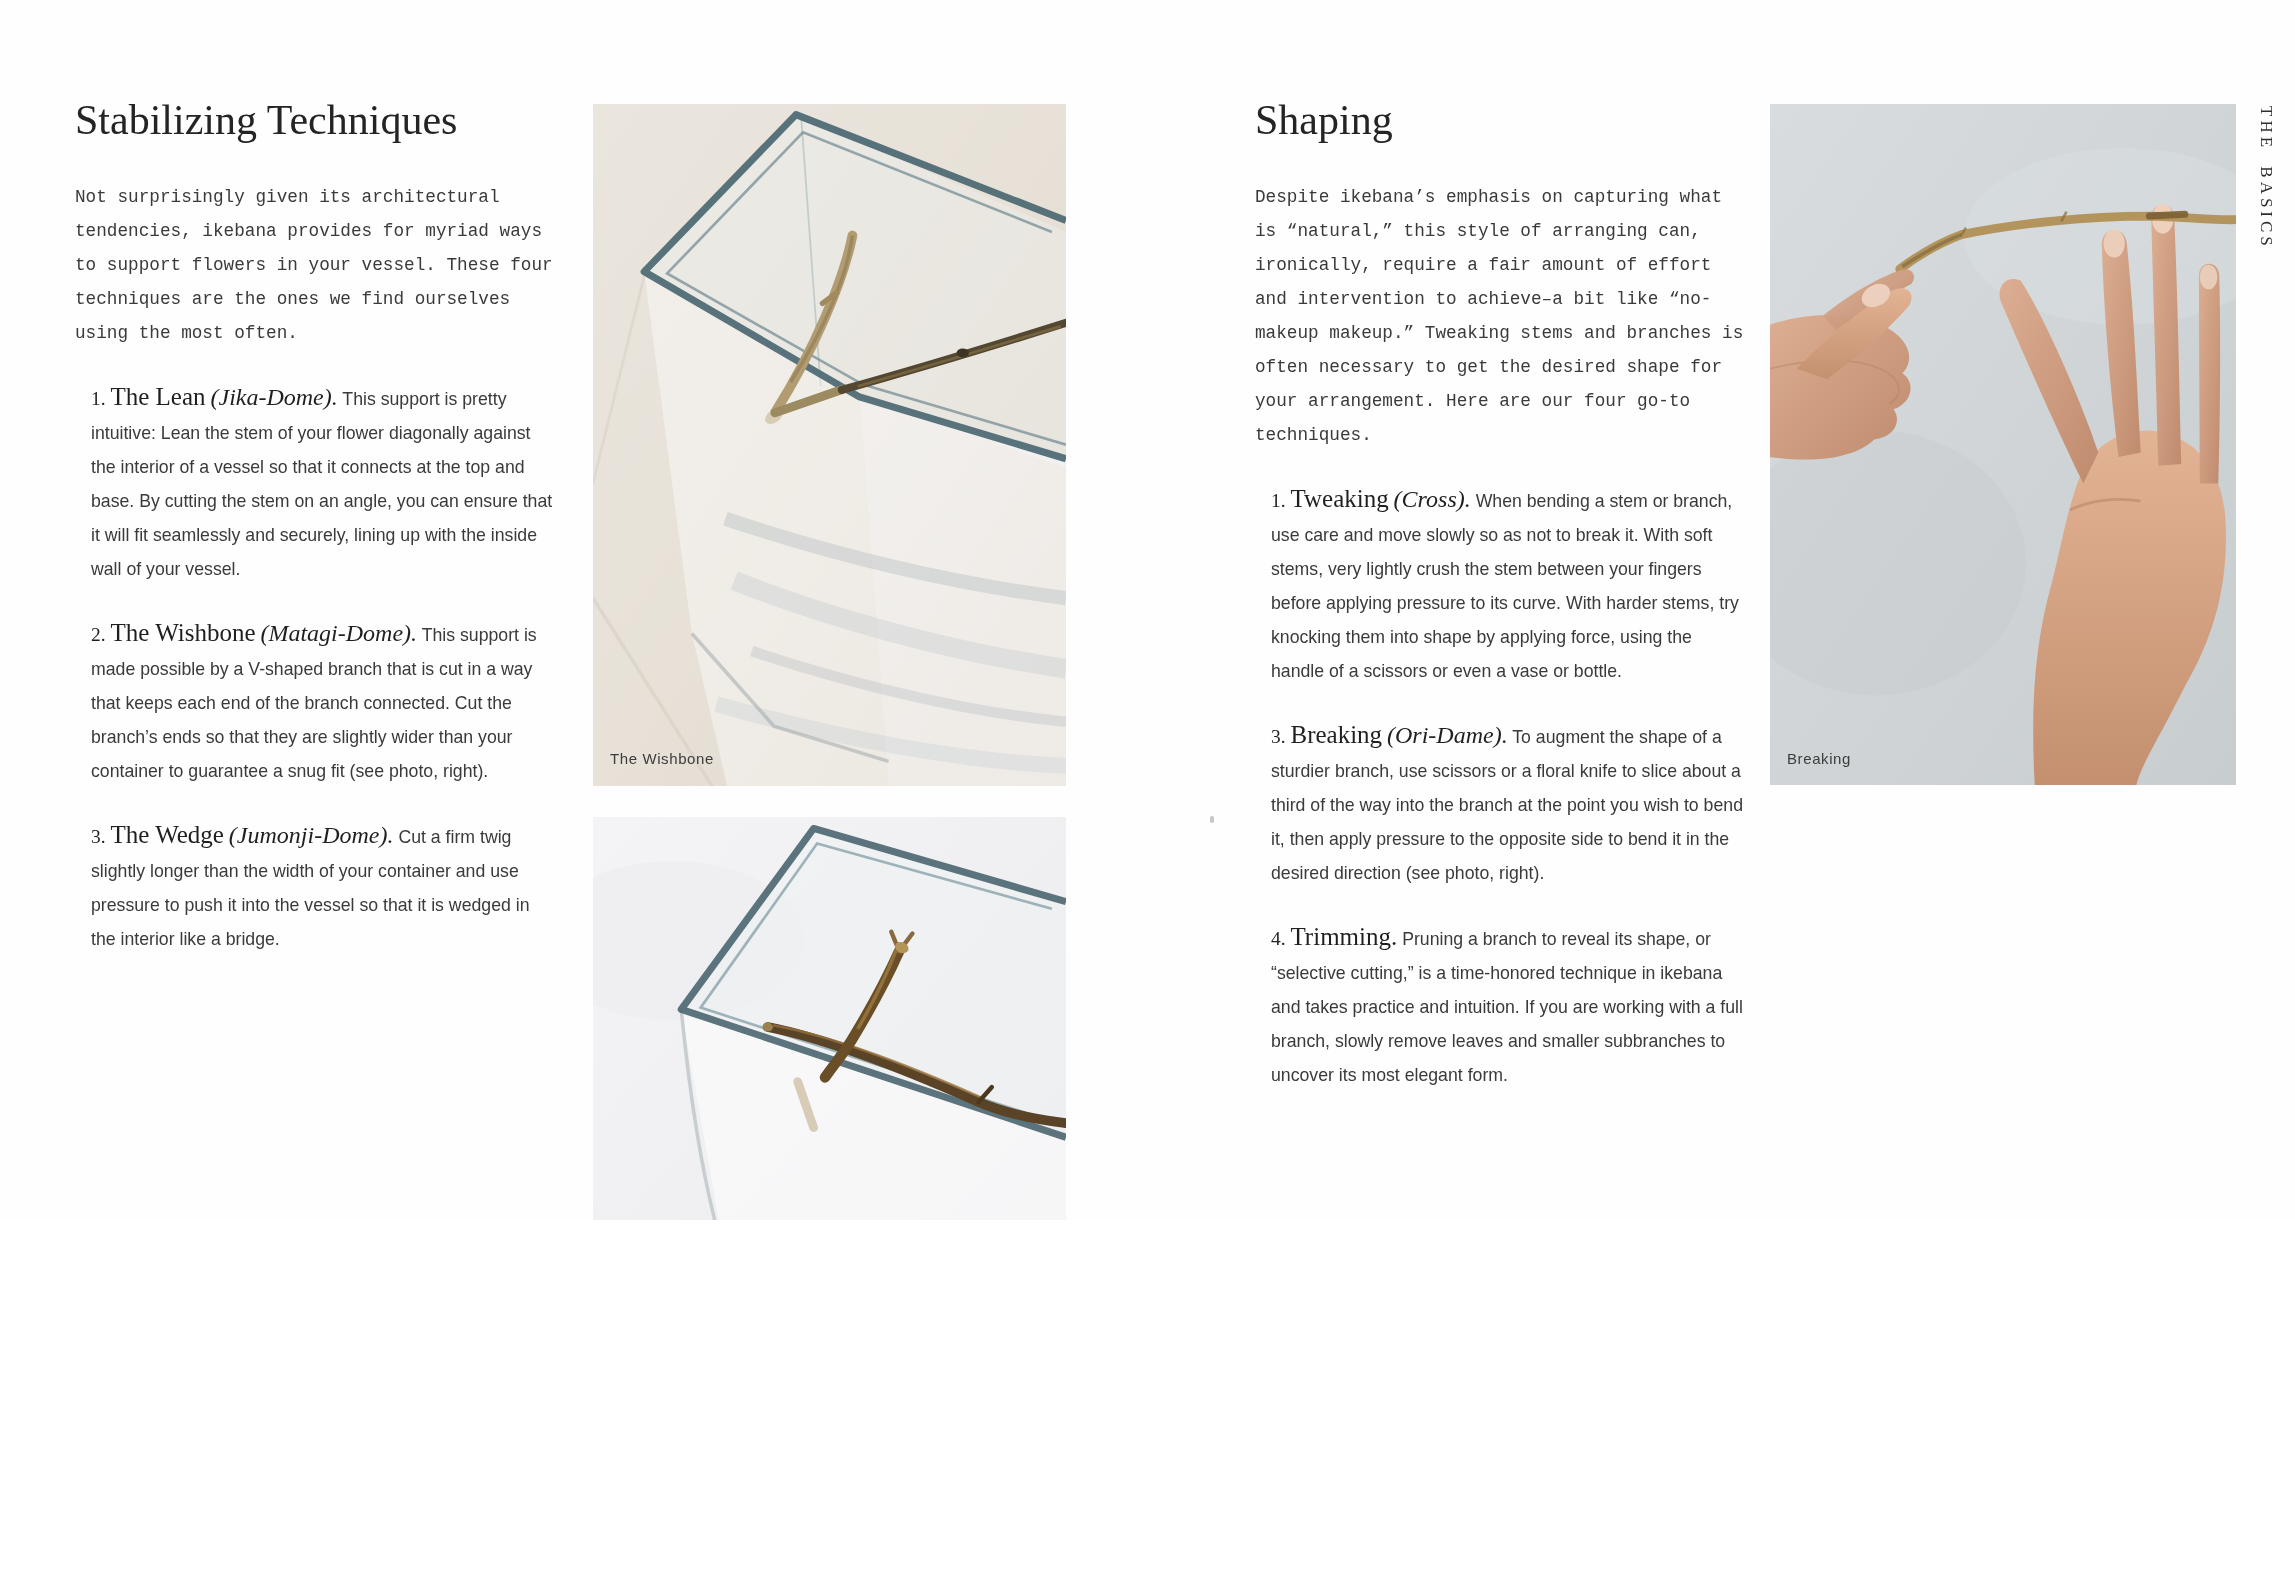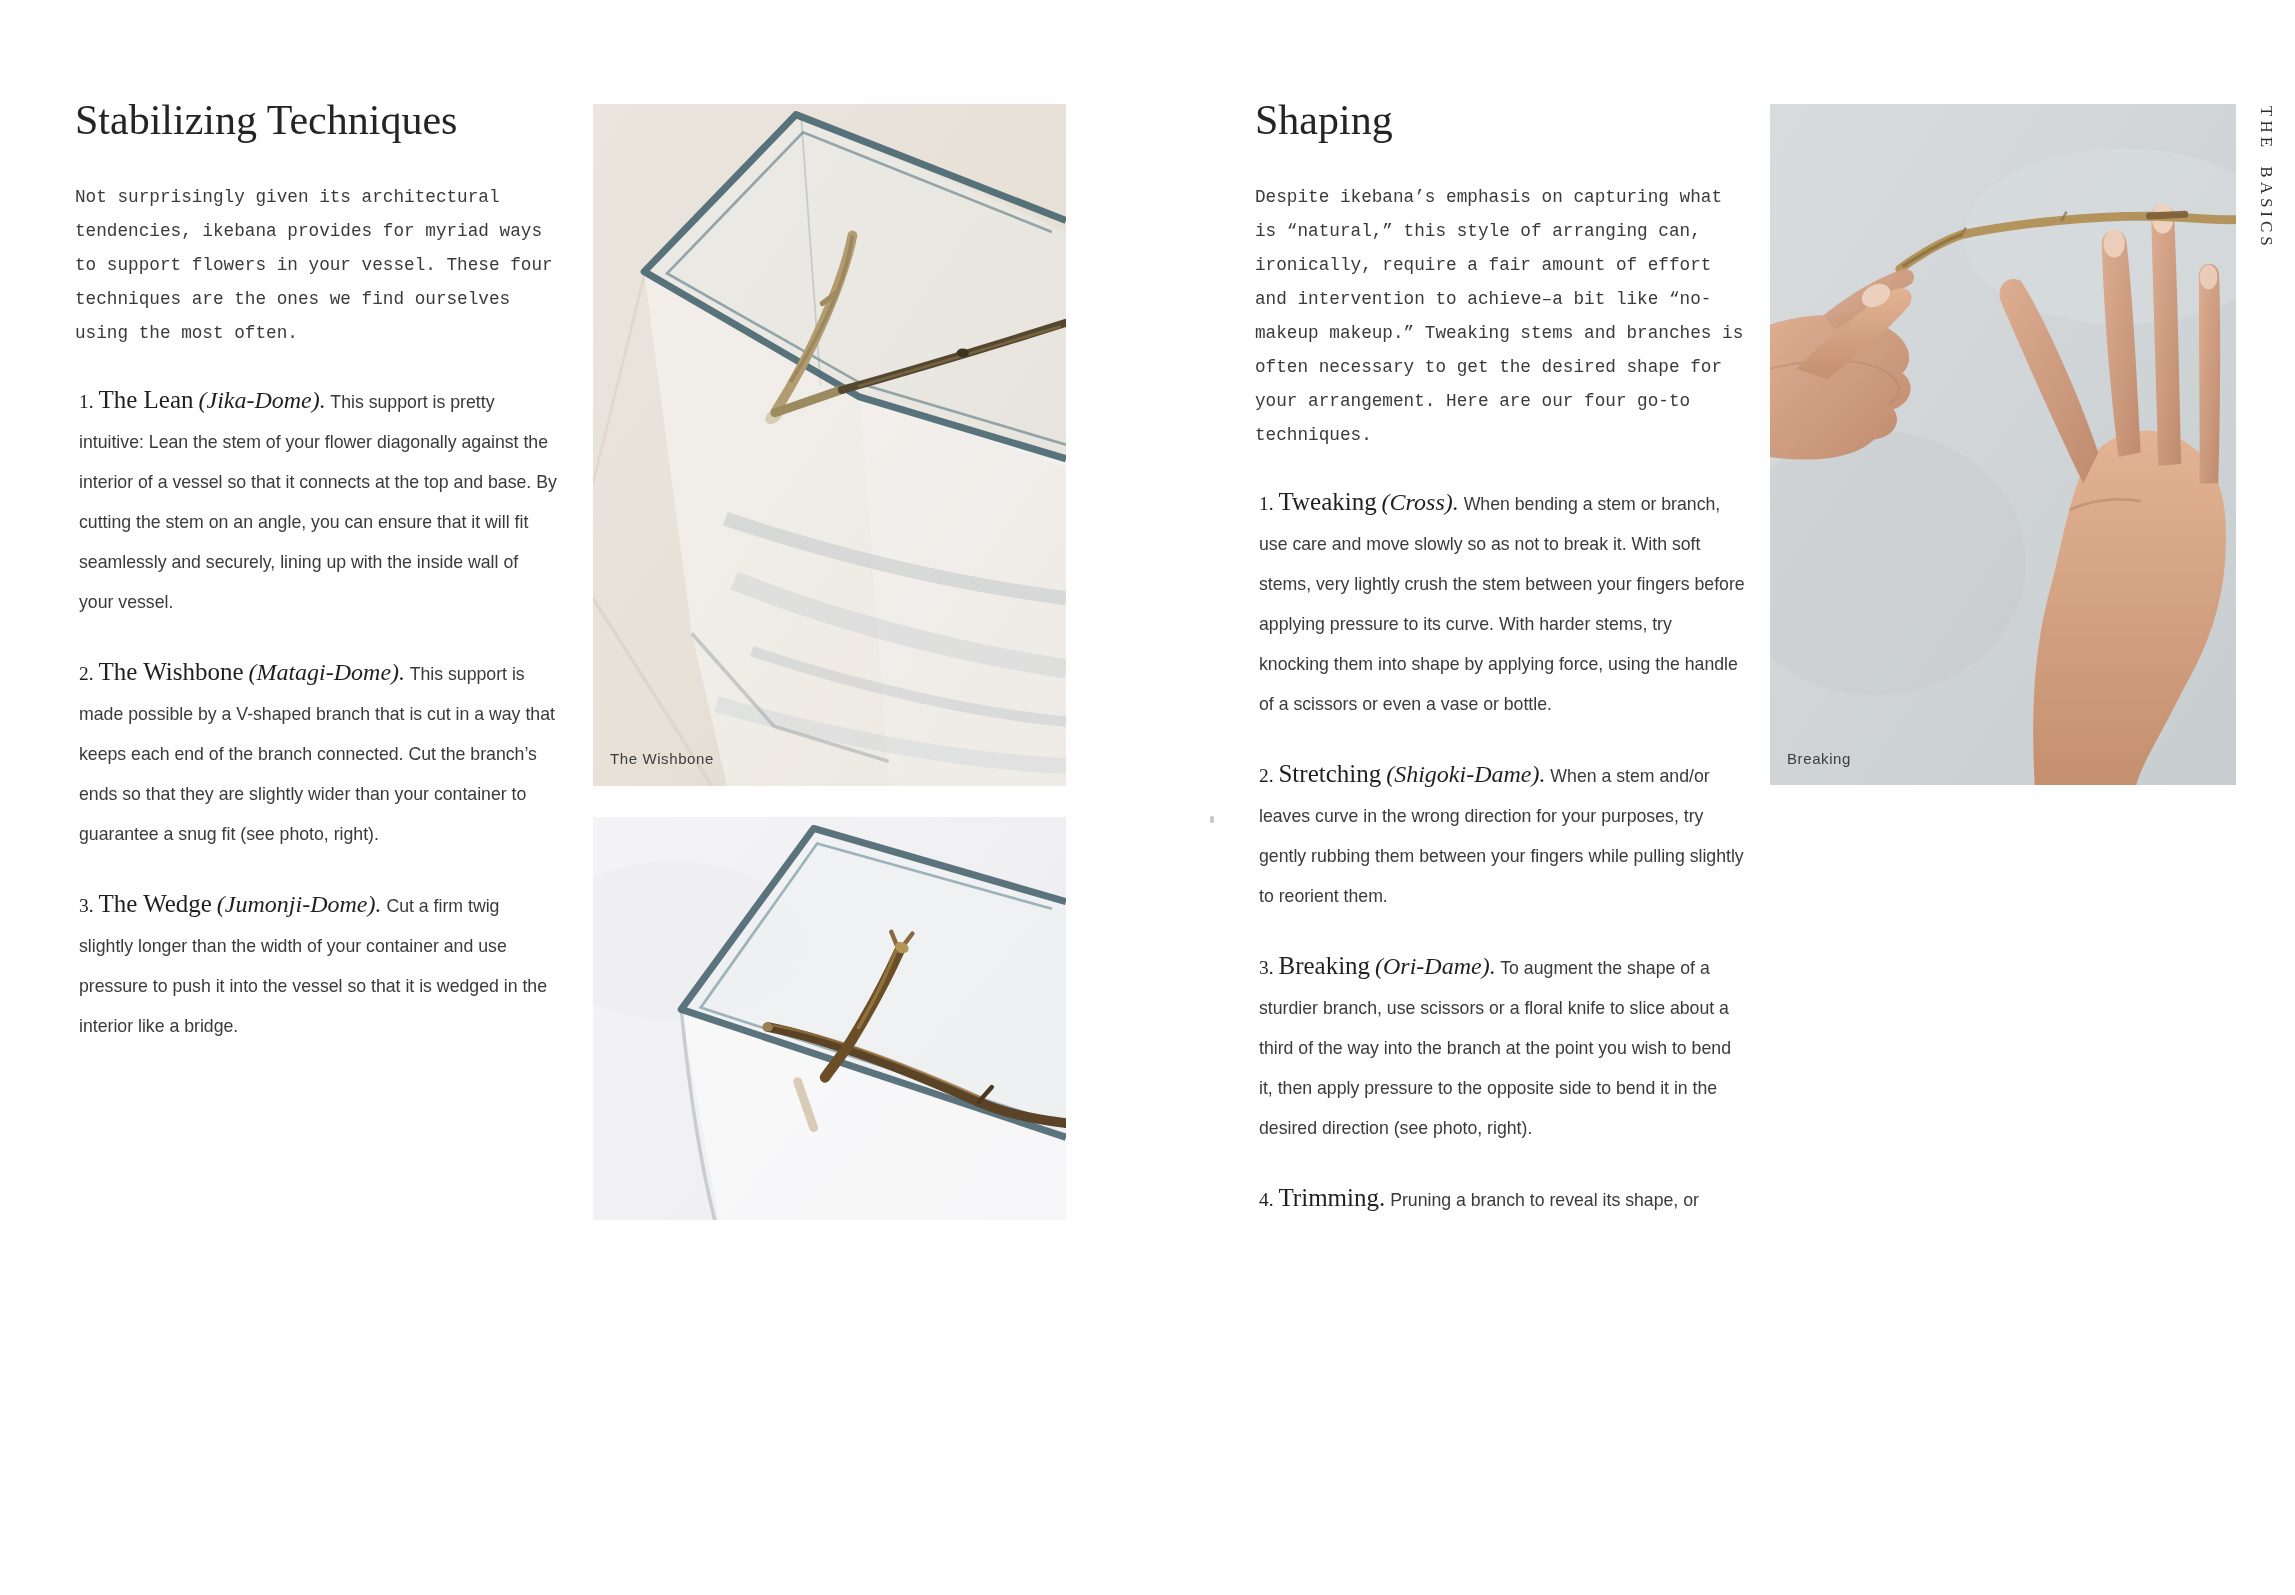--- a/index.html
+++ b/index.html
@@ -4,21 +4,21 @@
 <style>
   html,body{margin:0;padding:0;background:#ffffff;}
   .spread{position:relative;width:2295px;height:1220px;background:#fefefe;overflow:hidden;
           font-family:"Liberation Sans",sans-serif;color:#3a3a3a;}
   .text-col{position:absolute;top:97px;}
   .col-left{left:75px;width:482px;}
   .col-right{left:1255px;width:491px;}
   .page-title{font-family:"Liberation Serif",serif;font-weight:400;font-size:42px;line-height:46px;
               color:#242424;margin:0 0 37px 0;}
   .intro{font-size:17.7px;line-height:34px;margin:0 0 30px 0;color:#3a3a3a;font-family:Liberation Mono, monospace;}
-  .tech{font-size:17.7px;line-height:40px;margin:0 0 30px 4px;color:#3a3a3a;}
+  .tech{font-size:17.7px;line-height:34px;margin:0 0 30px 16px;color:#3a3a3a;}
   .tnum{font-family:"Liberation Serif",serif;font-size:19.4px;color:#1f1f1f;}
   .tname{font-family:"Liberation Serif",serif;font-size:25px;color:#1f1f1f;}
   .tjp{font-family:"Liberation Serif",serif;font-style:italic;font-size:24px;color:#1f1f1f;}
   .photo{position:absolute;overflow:hidden;}
   .photo svg{position:absolute;inset:0;display:block;}
   .caption{position:absolute;left:17px;bottom:19.4px;font-size:15px;letter-spacing:0.6px;color:#3d3d3d;}
   .photo-wishbone{left:593px;top:104px;width:473px;height:682px;}
   .photo-crossfit{left:593px;top:817px;width:473px;height:682px;}
   .photo-breaking{left:1770px;top:104px;width:466px;height:682px;}
   .side-label{position:absolute;top:106px;left:2276px;transform:rotate(90deg);transform-origin:0 0;
@@ -130,26 +130,20 @@
     <h1 class="page-title">Shaping</h1>
     <p class="intro">Despite ikebana’s emphasis on capturing what is “natural,” this style of arranging can, ironically, require a fair amount of effort and intervention to achieve–a bit like “no-makeup makeup.” Tweaking stems and branches is often necessary to get the desired shape for your arrangement. Here are our four go-to techniques.</p>
 
     <p class="tech">
       <span class="tnum">1.</span>
       <span class="tname">Tweaking</span>
       <span class="tjp">(Cross).</span>
       <span class="tbody">When bending a stem or branch, use care and move slowly so as not to break it. With soft stems, very lightly crush the stem between your fingers before applying pressure to its curve. With harder stems, try knocking them into shape by applying force, using the handle of a scissors or even a vase or bottle.</span>
     </p>
     <p class="tech">
-      <span class="tnum">2.</span>
-      <span class="tname">Stretching</span>
-      <span class="tjp">(Shigoki-Dame).</span>
-      <span class="tbody">When a stem and/or leaves curve in the wrong direction for your purposes, try gently rubbing them between your fingers while pulling slightly to reorient them.</span>
-    </p>
-    <p class="tech">
       <span class="tnum">3.</span>
       <span class="tname">Breaking</span>
       <span class="tjp">(Ori-Dame).</span>
       <span class="tbody">To augment the shape of a sturdier branch, use scissors or a floral knife to slice about a third of the way into the branch at the point you wish to bend it, then apply pressure to the opposite side to bend it in the desired direction (see photo, right).</span>
     </p>
     <p class="tech">
       <span class="tnum">4.</span>
       <span class="tname">Trimming.</span>
       <span class="tjp"></span>
       <span class="tbody">Pruning a branch to reveal its shape, or “selective cutting,” is a time-honored technique in ikebana and takes practice and intuition. If you are working with a full branch, slowly remove leaves and smaller subbranches to uncover its most elegant form.</span>

